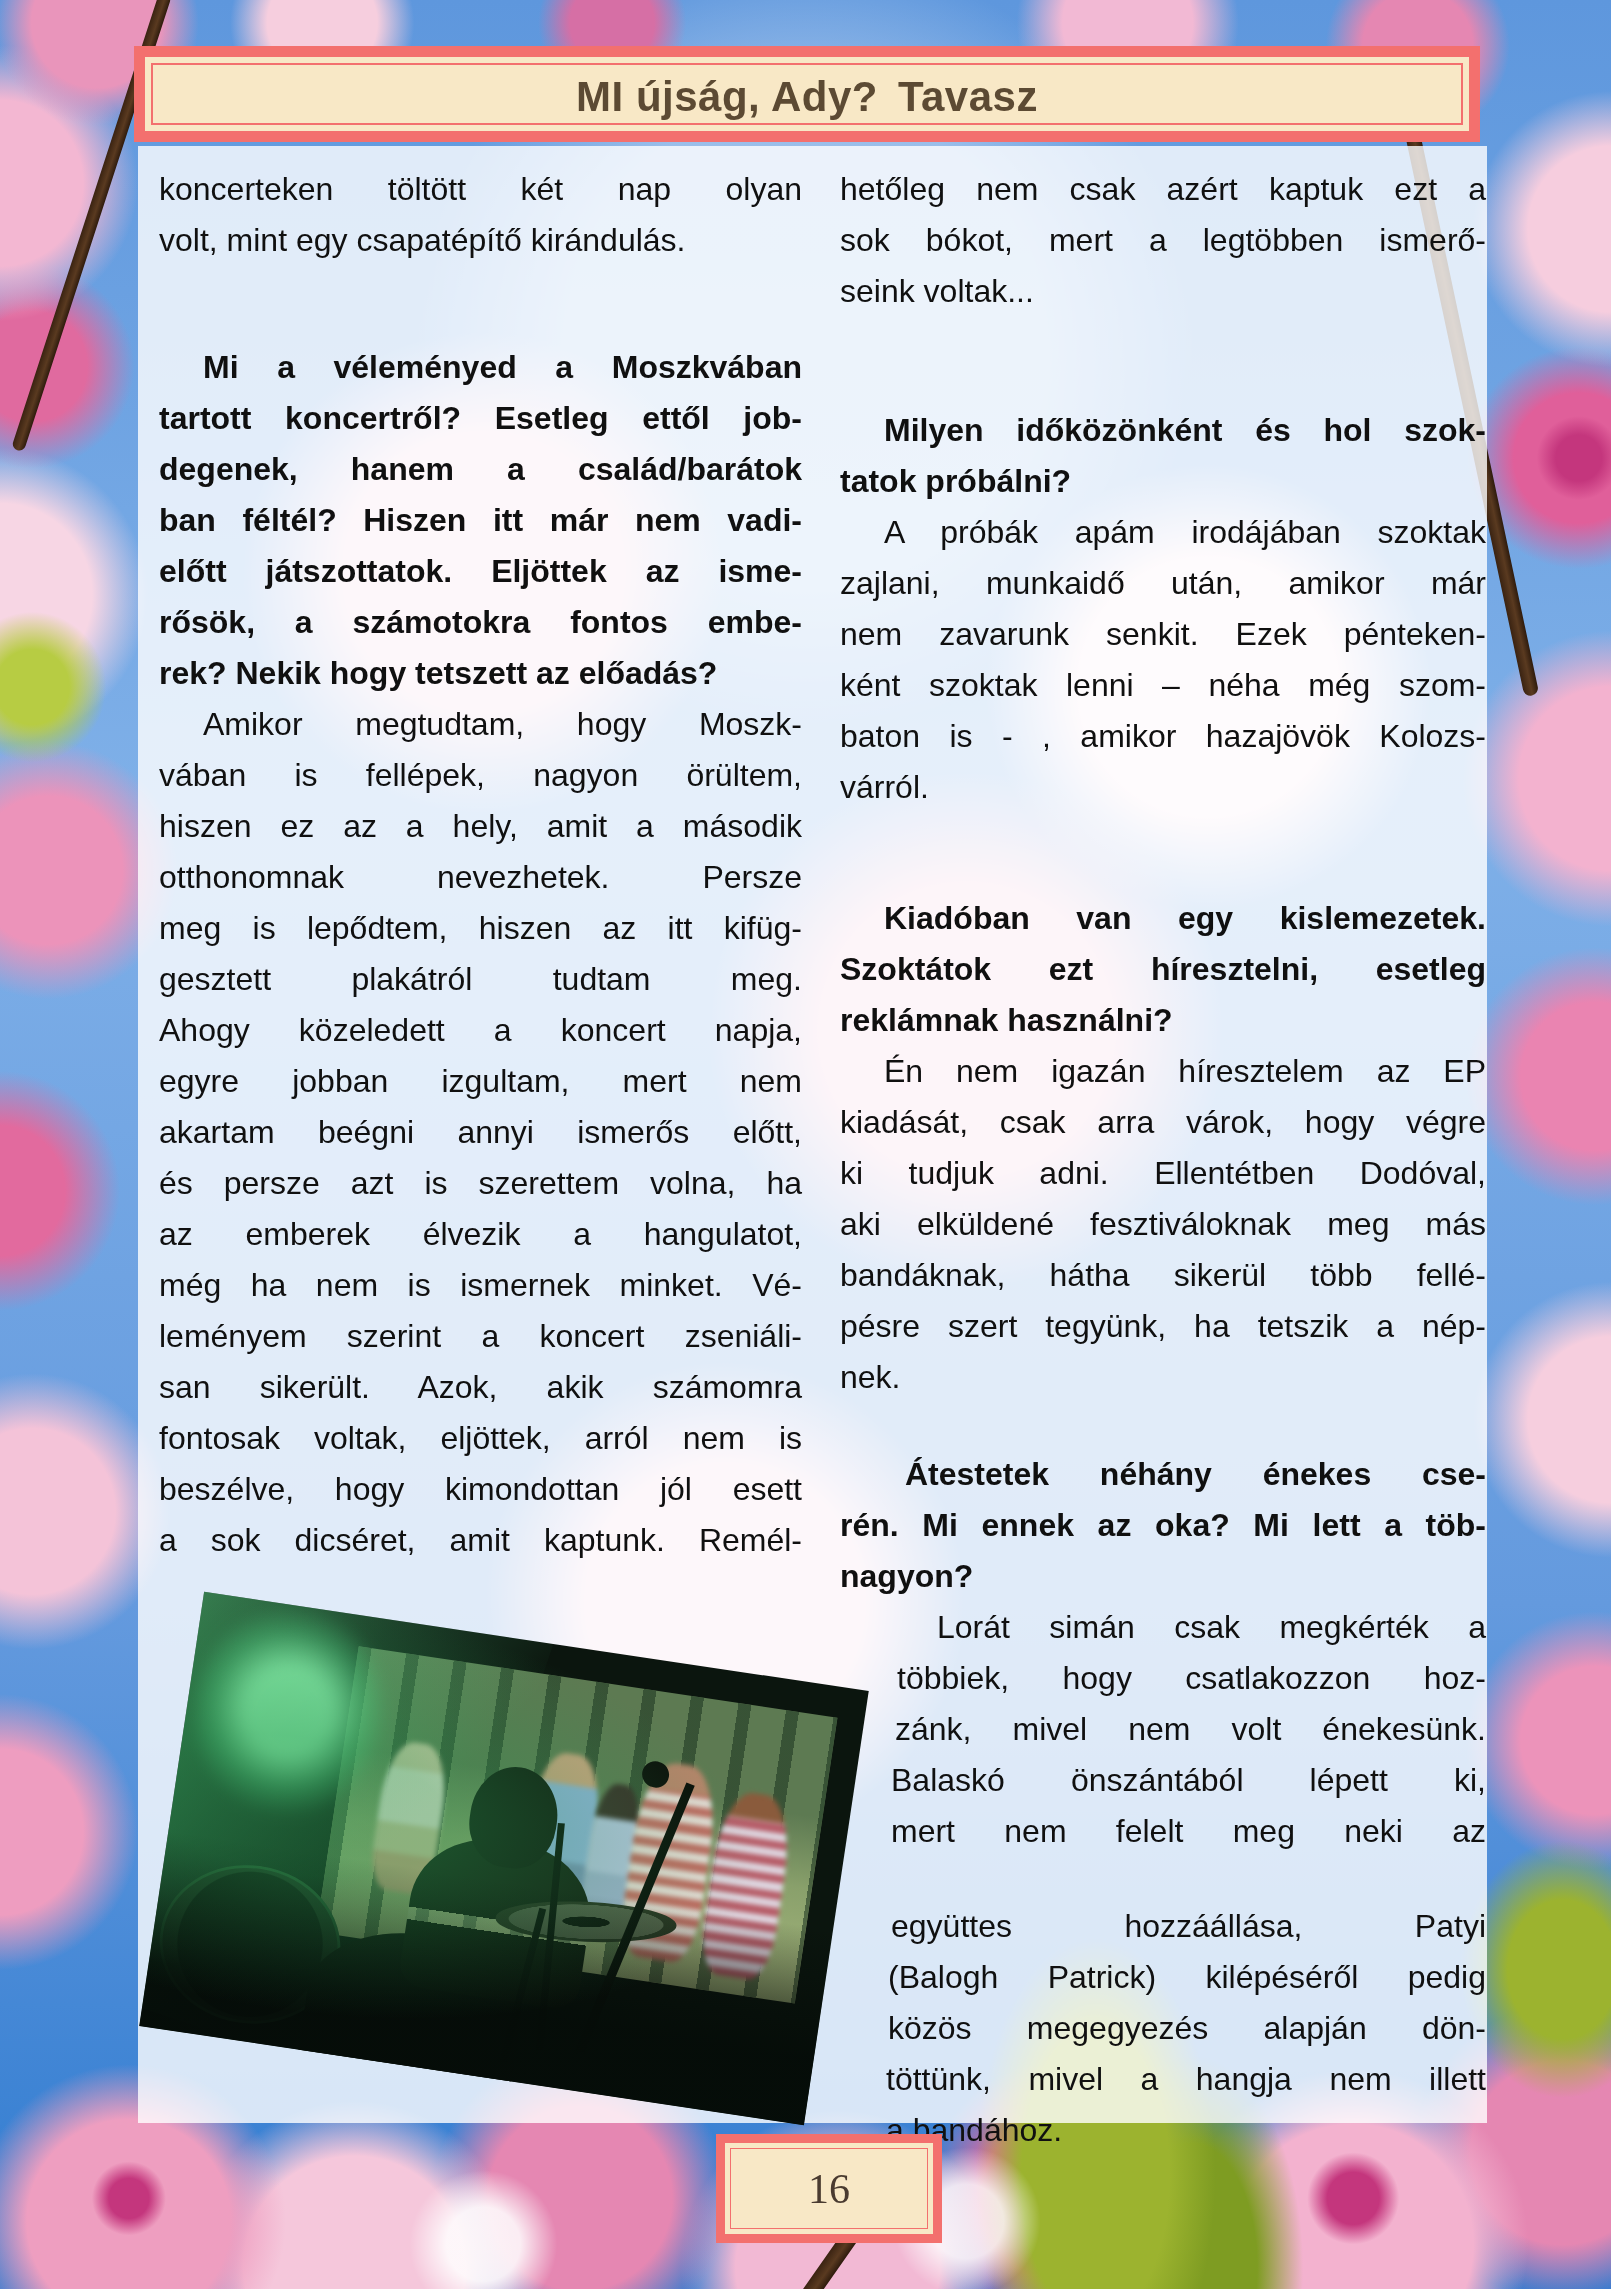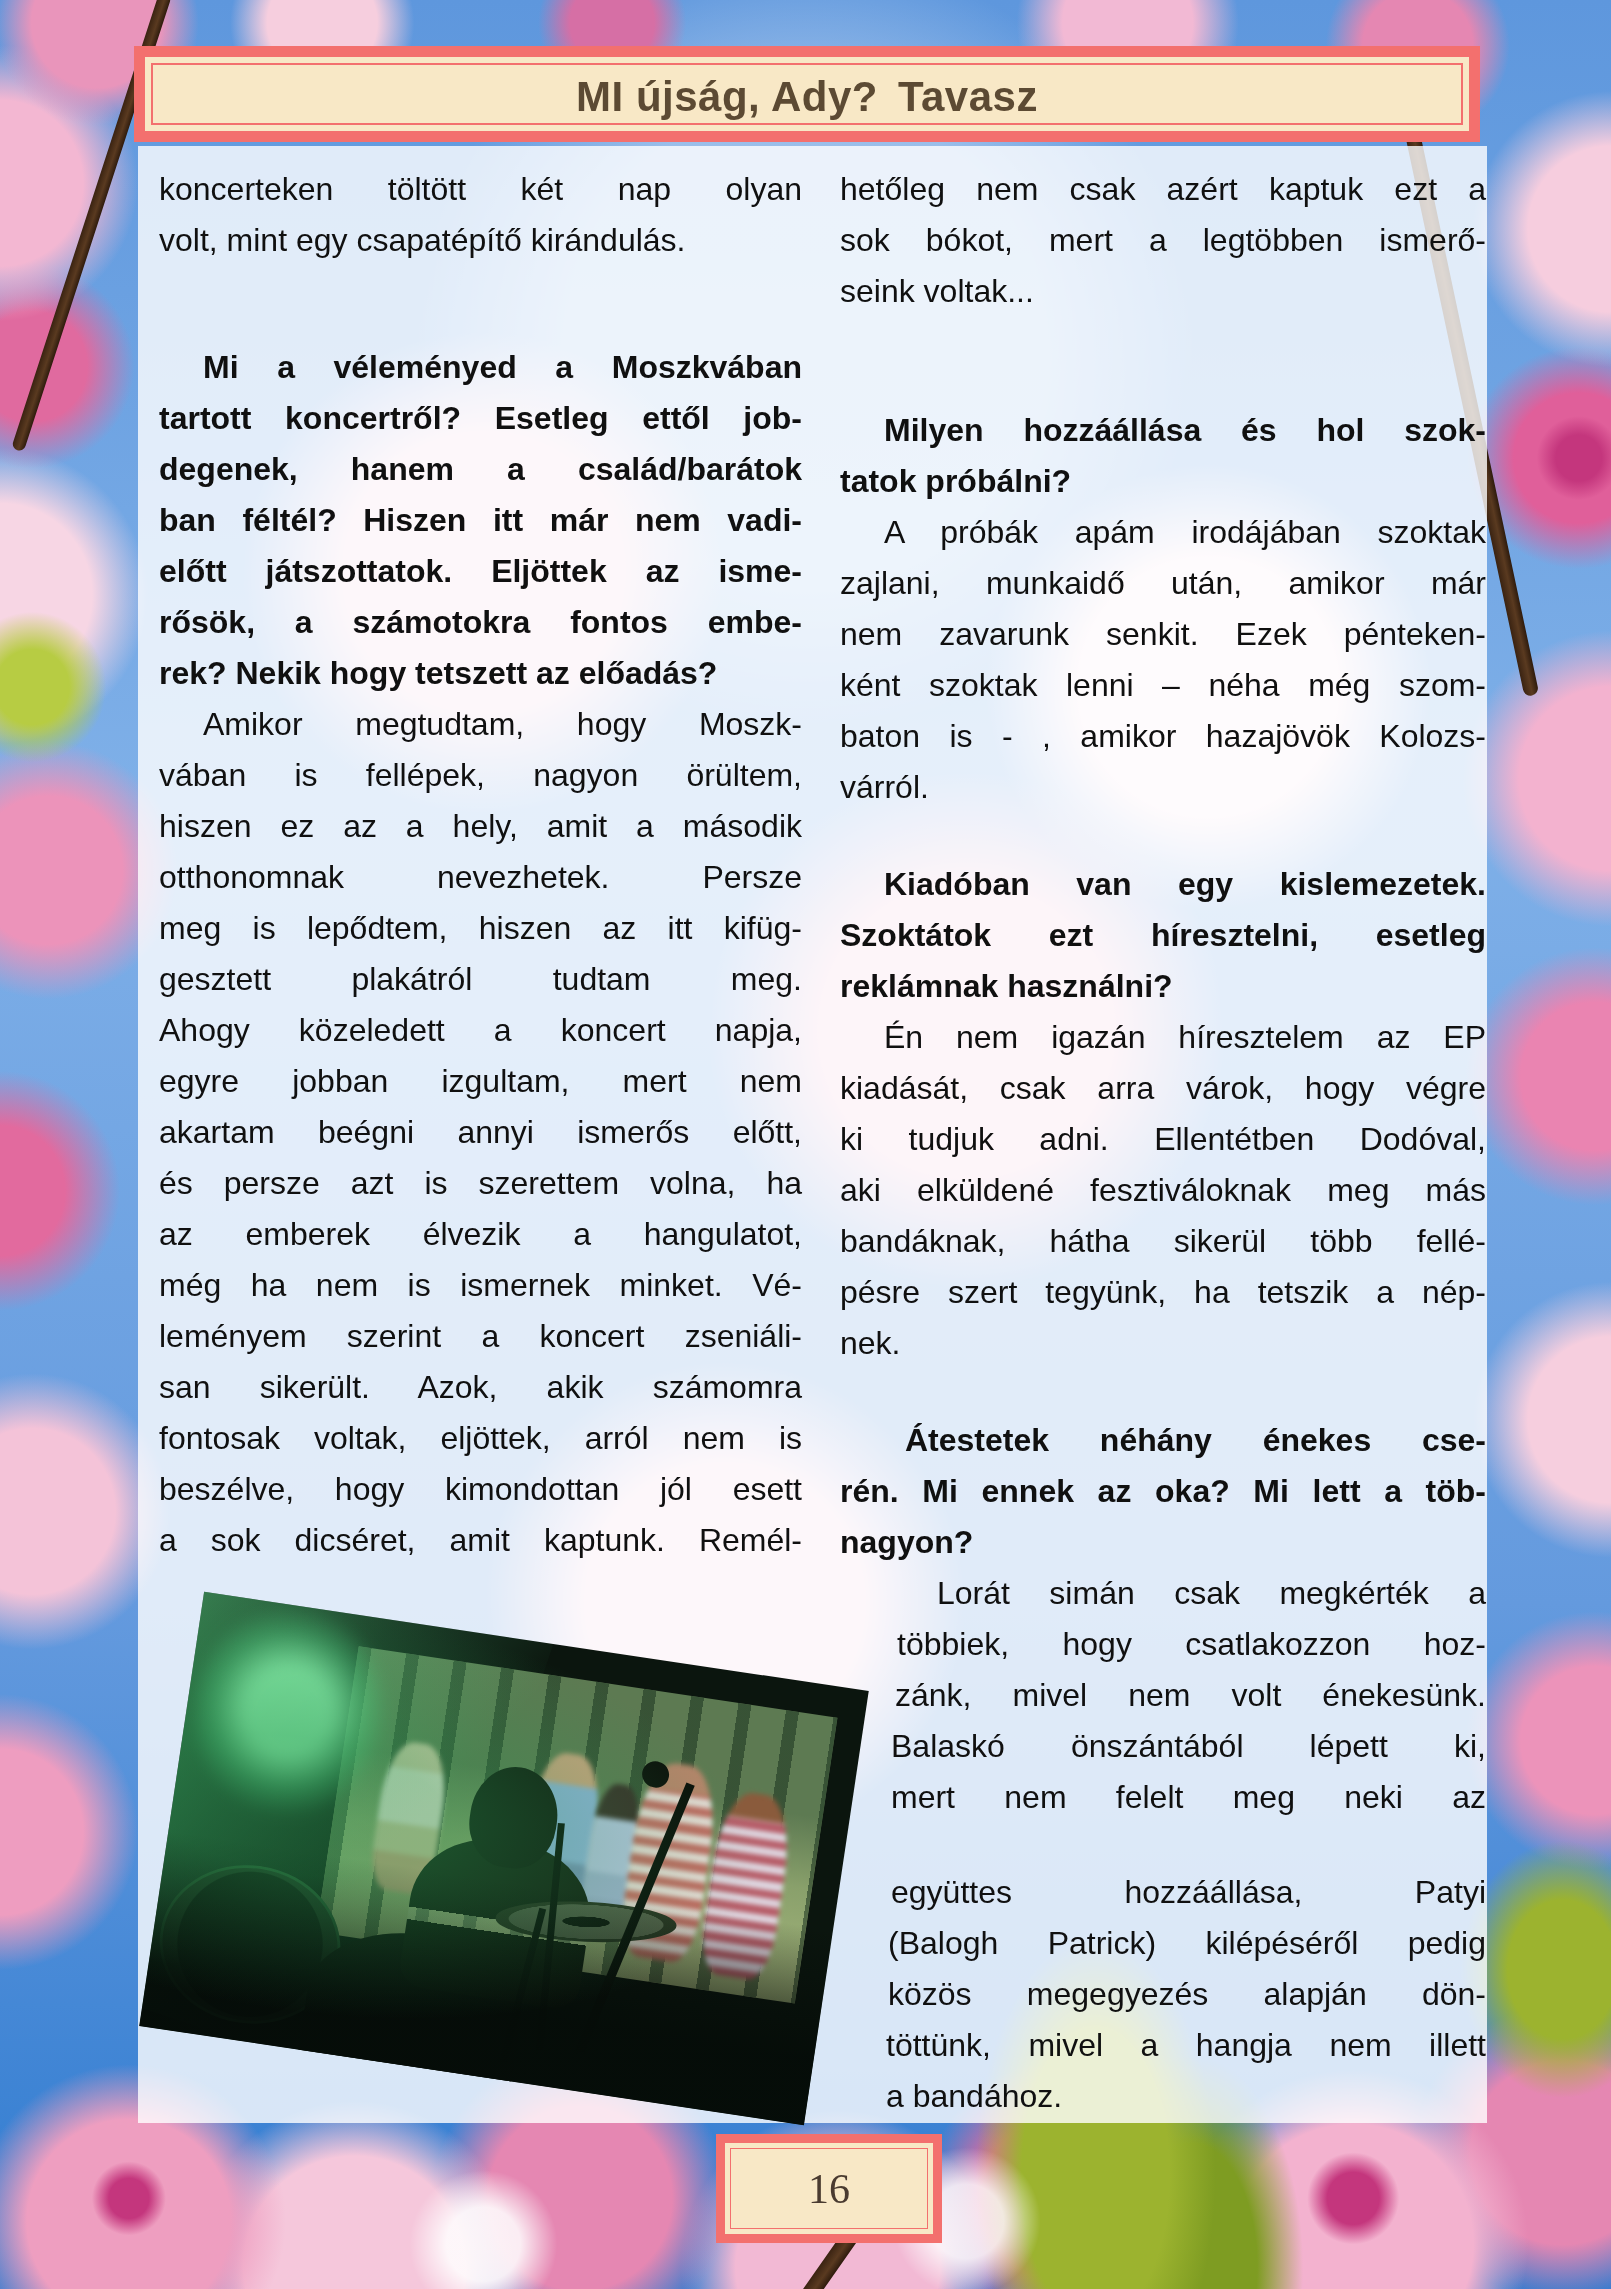--- a/index.html
+++ b/index.html
@@ -173,30 +173,30 @@
       <div class="line">san sikerült. Azok, akik számomra</div>
       <div class="line">fontosak voltak, eljöttek, arról nem is</div>
       <div class="line">beszélve, hogy kimondottan jól esett</div>
       <div class="line">a sok dicséret, amit kaptunk. Remél-</div>
     </div>
   <div class="col right">
       <div class="line">hetőleg nem csak azért kaptuk ezt a</div>
       <div class="line">sok bókot, mert a legtöbben ismerő-</div>
       <div class="line last">seink voltak...</div>
       <div class="blank" style="height: 88px;"></div>
-      <div class="line bold" style="padding-left: 44px;">Milyen hozzáállása és hol szok-</div>
+      <div class="line bold" style="padding-left: 44px;">Milyen időközönként és hol szok-</div>
       <div class="line bold last">tatok próbálni?</div>
       <div class="line" style="padding-left: 44px;">A próbák apám irodájában szoktak</div>
       <div class="line">zajlani, munkaidő után, amikor már</div>
       <div class="line">nem zavarunk senkit. Ezek pénteken-</div>
       <div class="line">ként szoktak lenni – néha még szom-</div>
       <div class="line">baton is - , amikor hazajövök Kolozs-</div>
       <div class="line last">várról.</div>
       <div class="blank" style="height: 46px;"></div>
-      <div class="line bold" style="padding-left: 44px;">Kiadóban van egy kislemezetek.</div>
+      <div class="line bold" style="padding-left: 44px; margin-top: 34px;">Kiadóban van egy kislemezetek.</div>
       <div class="line bold">Szoktátok ezt híresztelni, esetleg</div>
       <div class="line bold last">reklámnak használni?</div>
       <div class="line" style="padding-left: 44px;">Én nem igazán híresztelem az EP</div>
       <div class="line">kiadását, csak arra várok, hogy végre</div>
       <div class="line">ki tudjuk adni. Ellentétben Dodóval,</div>
       <div class="line">aki elküldené fesztiváloknak meg más</div>
       <div class="line">bandáknak, hátha sikerül több fellé-</div>
       <div class="line">pésre szert tegyünk, ha tetszik a nép-</div>
       <div class="line last">nek.</div>
       <div class="blank" style="height: 46px;"></div>

